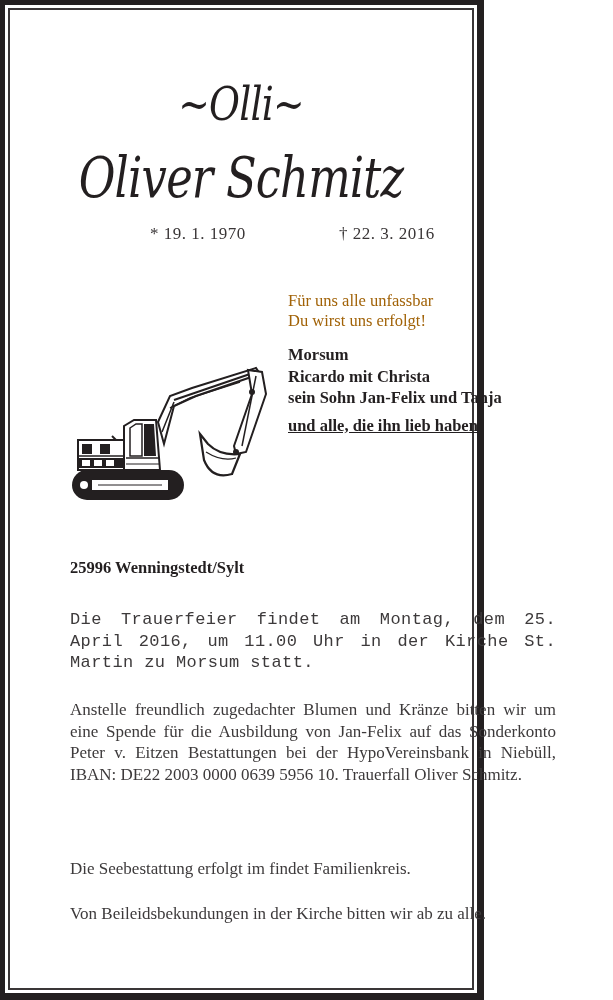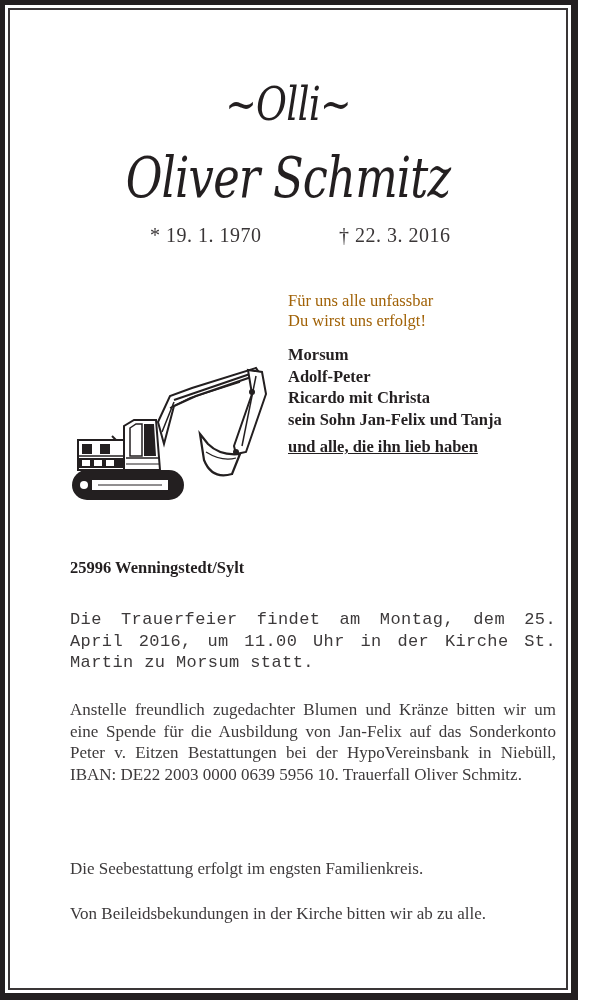--- a/index.html
+++ b/index.html
@@ -9,21 +9,21 @@
   }
   body {
     width: 613px;
     height: 1000px;
     position: relative;
     overflow: hidden;
   }
   .outer-frame {
     position: absolute;
     left: 0; top: 0;
-    width: 578px; height: 1000px;
+    width: 484px; height: 1000px;
     box-sizing: border-box;
     border-top: 5px solid #231f20;
     border-left: 5px solid #231f20;
     border-right: 7px solid #231f20;
     border-bottom: 7px solid #231f20;
     background: #ffffff;
   }
   .inner-frame {
     position: absolute;
     left: 3px; top: 3px; right: 3px; bottom: 3px;
@@ -60,21 +60,21 @@
     letter-spacing: -1px;
     transform: scaleX(0.8);
     color: #231f20;
   }
   .dates {
     position: absolute;
     top: 214px;
     left: 0; right: 0;
     height: 22px;
     font-family: "Liberation Serif", "DejaVu Serif", serif;
-    font-size: 20px;
+    font-size: 17px;
     color: #3a3637;
   }
   .date-born {
     position: absolute;
     left: 140px;
     top: 0;
     letter-spacing: 0.5px;
   }
   .date-died {
     position: absolute;
@@ -196,29 +196,28 @@
         <path d="M130 72 L134 98 Q142 118 162 112 L170 92 Q150 94 138 82 Z" fill="#ffffff" stroke="#231f20" stroke-width="2.2"></path>
         <path d="M136 90 Q152 100 166 96" stroke="#231f20" stroke-width="1.2" fill="none"></path>
         <circle cx="166" cy="90" r="3" fill="#231f20"></circle>
       </svg>
 
       <div class="mourners-block">
         <div class="motto-line">Für uns alle unfassbar</div>
         <div class="motto-line">Du wirst uns erfolgt!</div>
         <div class="mourner-list">
           <div class="mourner">Morsum</div>
-          <div class="mourner">Adolf-Peter</div>
           <div class="mourner">Ricardo mit Christa</div>
           <div class="mourner">sein Sohn Jan-Felix und Tanja</div>
           <div class="mourner-closing">und alle, die ihn lieb haben</div>
         </div>
       </div>
 
       <div class="location">25996 Wenningstedt/Sylt</div>
 
       <div class="body-text p-ceremony">Die Trauerfeier findet am Montag, dem 25. April 2016, um 11.00 Uhr in der Kirche St. Martin zu Morsum statt.</div>
       <div class="body-text p-donation">Anstelle freundlich zugedachter Blumen und Kränze bitten wir um eine Spende für die Ausbildung von Jan-Felix auf das Sonderkonto Peter v. Eitzen Bestattungen bei der HypoVereinsbank in Niebüll, IBAN: DE22 2003 0000 0639 5956 10. Trauerfall Oliver Schmitz.</div>
-      <div class="body-text p-burial">Die Seebestattung erfolgt im engsten Familienkreis.</div>
+      <div class="body-text p-burial">Die Seebestattung erfolgt im findet Familienkreis.</div>
       <div class="body-text p-condolence">Von Beileidsbekundungen in der Kirche bitten wir ab zu alle.</div>
 
     </div>
   </div>
 </div>
 
 </body></html>

